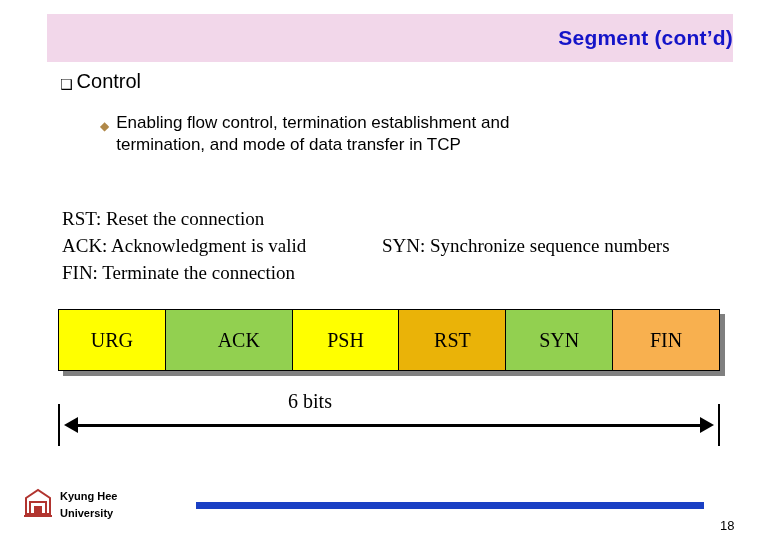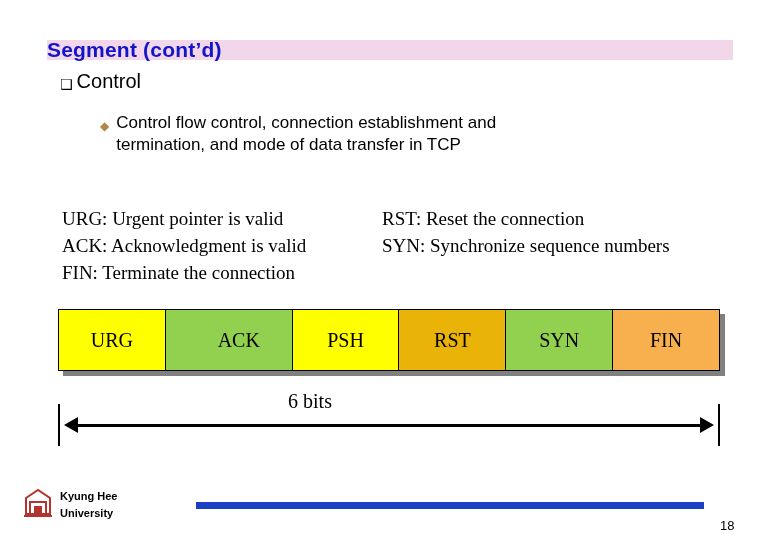--- a/index.html
+++ b/index.html
@@ -12,27 +12,27 @@
     background: #ffffff;
     font-family: "Liberation Sans", sans-serif;
     overflow: hidden;
     position: relative;
   }
 
   
   .title-bar {
     position: absolute;
     left: 47px;
-    top: 40px;
+    top: 14px;
     width: 686px;
-    height: 20px;
+    height: 48px;
     background: #f2d7ea;
     display: flex;
     align-items: center;
-    justify-content: flex-start;
+    justify-content: flex-end;
   }
   .title-text {
     color: #1414c8;
     font-size: 21px;
     font-weight: bold;
     font-family: "Liberation Sans", sans-serif;
     letter-spacing: 0.2px;
   }
 
   
@@ -231,28 +231,27 @@
 </div>
 
 <div class="bullet1">
   <span class="bullet1-marker">❑</span>
   <span class="bullet1-text">Control</span>
 </div>
 
 <div class="bullet2">
   <span class="bullet2-marker">◆</span>
   <span class="bullet2-text">
-    <span>Control flow control, connection establishment and</span><br>
+    <span>Enabling flow control, termination establishment and</span><br>
     <span>termination, and mode of data transfer in TCP</span>
   </span>
 </div>
 
 <div class="flags-desc">
   <div class="flags-desc-row">
-    <span class="flags-desc-col-left">URG: Urgent pointer is valid</span>
     <span class="flags-desc-col-right">RST: Reset the connection</span>
   </div>
   <div class="flags-desc-row">
     <span class="flags-desc-col-left">ACK: Acknowledgment is valid</span>
     <span class="flags-desc-col-right">SYN: Synchronize sequence numbers</span>
   </div>
   <div class="flags-desc-row">
     <span class="flags-desc-col-right">FIN: Terminate the connection</span>
   </div>
 </div>

